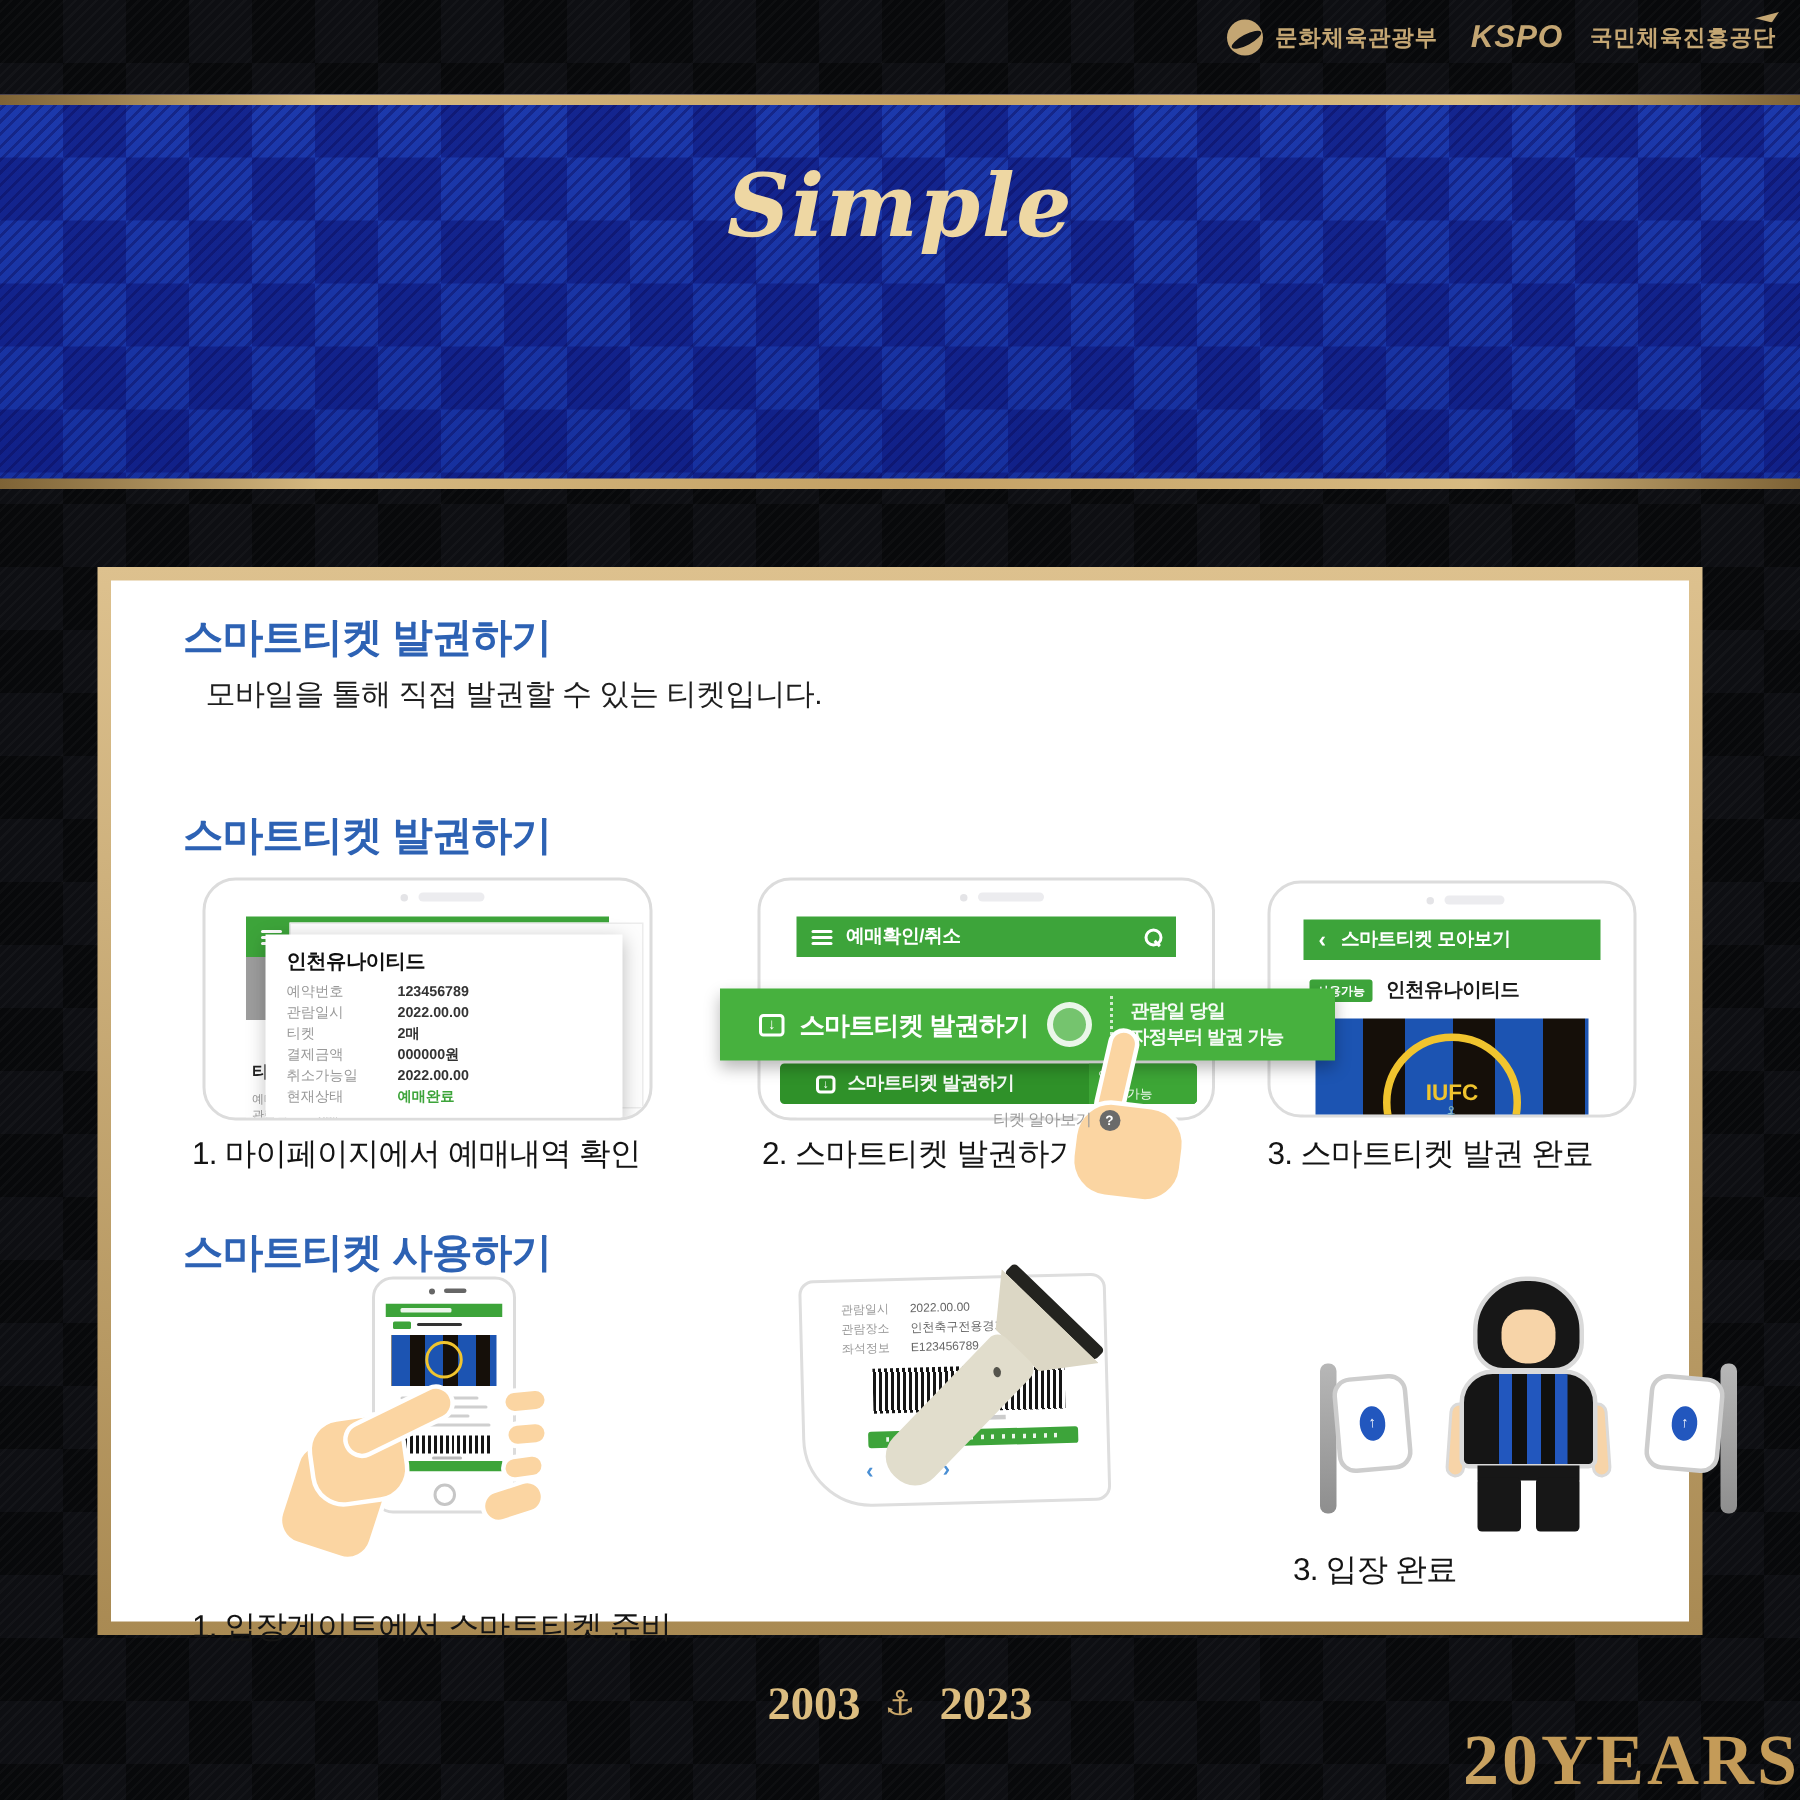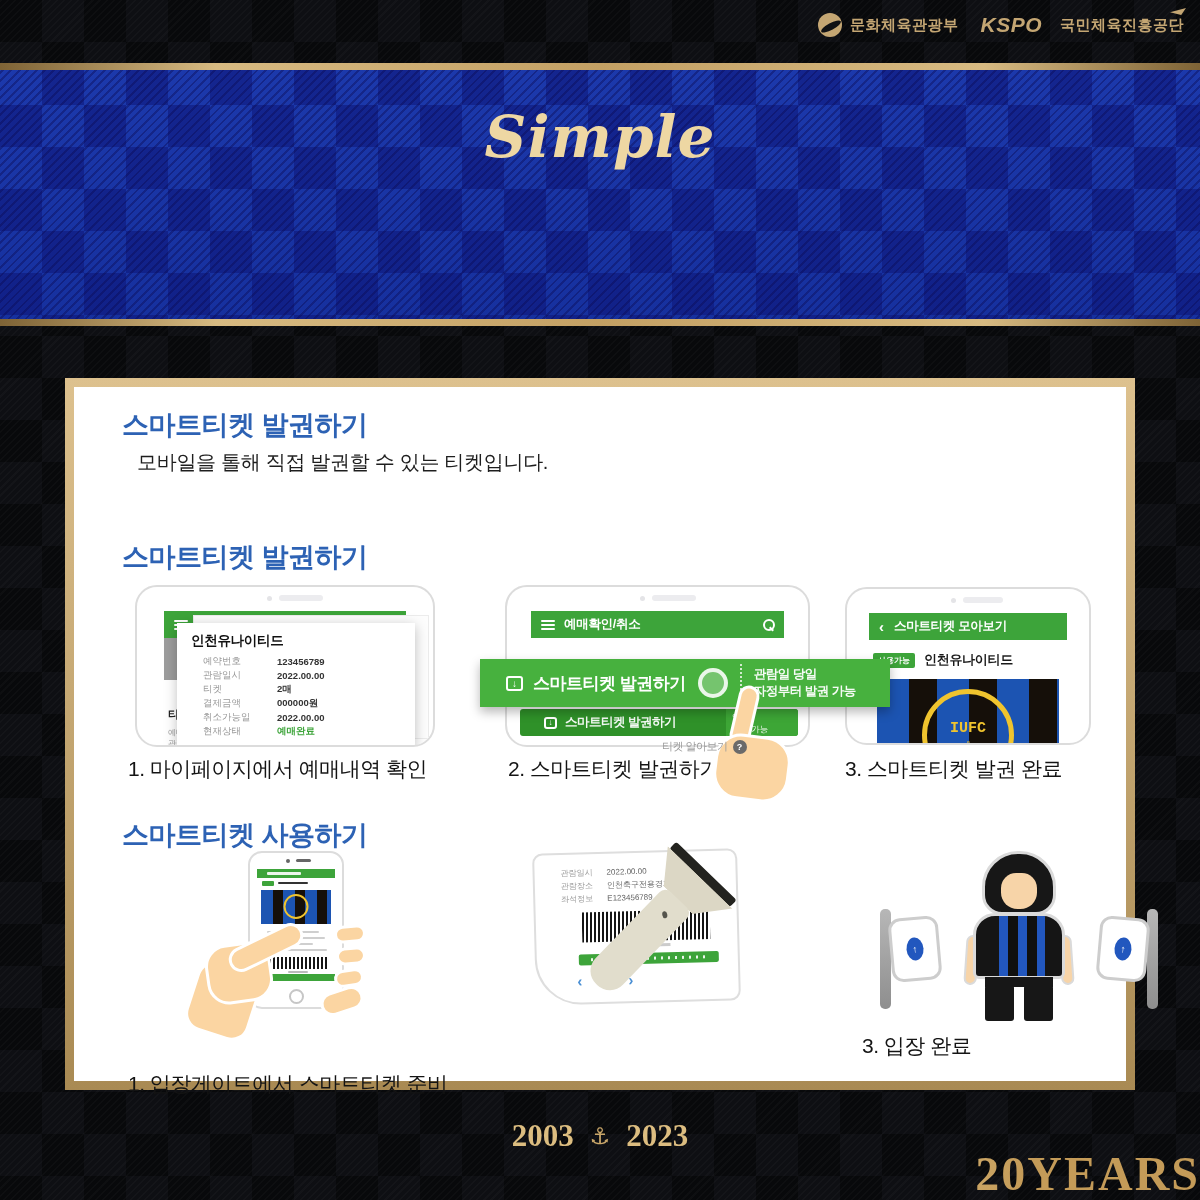--- a/index.html
+++ b/index.html
@@ -60,21 +60,21 @@
 
   
   .p1-screen { position:absolute; left:27px; right:27px; top:24px; bottom:0; background:#fff; }
   .p1-photo { position:absolute; left:0; top:27px; width:54px; height:42px; background:#9d9d9d; }
   .p1-frag { position:absolute; color:#9a9a9a; font-size:8px; }
   .p1-frag.b { color:#222; font-weight:700; font-size:11px; }
   .p1-sheet { position:absolute; left:56px; top:28px; width:236px; height:124px; background:#fdfdfd; border:1px solid #ececec; }
   .p1-pop { position:absolute; left:40px; top:36px; width:238px; height:126px; background:#fff;
     box-shadow:0 3px 12px rgba(0,0,0,0.25); padding:9px 14px; }
   .p1-team { font-size:13.5px; font-weight:800; color:#111; letter-spacing:-0.3px; }
-  .p1-row { display:flex; height:14px; align-items:center;margin-left:12px; }
+  .p1-row { display:flex; height:14px; align-items:center; }
   .p1-row .l { width:74px; color:#999; font-size:9.5px; }
   .p1-row .v { color:#333; font-size:9.5px; font-weight:700; }
   .p1-row .v.g { color:#3da43a; }
 
   
   .p2-banner { position:absolute; left:406px; top:272px; width:410px; height:48px; background:#47b13e;
     box-shadow:0 5px 10px rgba(0,0,0,0.28); display:flex; align-items:center; z-index:5; }
   .dlicon { width:17px; height:15px; border:2px solid #fff; border-radius:3px; color:#fff; font-size:10px; line-height:11px; text-align:center; font-weight:700; }
   .dlicon.sm { width:13px; height:12px; font-size:8px; line-height:8px; }
   .p2-label { color:#fff; font-size:17px; font-weight:800; letter-spacing:-0.5px; }
@@ -90,21 +90,21 @@
   .p2-help { position:absolute; left:588px; top:352px; display:flex; align-items:center; gap:5px; z-index:6; }
   .p2-help .htxt { color:#9b9b9b; font-size:11px; letter-spacing:-0.5px; }
   .qcirc { width:14px; height:14px; border-radius:50%; background:#6a6a6a; color:#fff; font-size:9px; font-weight:700;
     display:flex; align-items:center; justify-content:center; }
 
   
   .p3-screen { position:absolute; left:22px; right:22px; top:24px; bottom:0; background:#fff; }
   .p3-back { color:#fff; font-size:15px; font-weight:800; }
   .p3-badge { background:#3da43a; color:#fff; font-size:8px; font-weight:700; padding:2px 5px; border-radius:2px; }
   .p3-team { font-size:13px; font-weight:800; color:#1a1a1a; letter-spacing:-0.3px; }
-  .ticket-stripes { background:repeating-linear-gradient(90deg,#1c54b2 0 32px,#150f09 32px 60px);font-family:Liberation Mono, monospace; }
+  .ticket-stripes { background:repeating-linear-gradient(90deg,#1c54b2 0 32px,#150f09 32px 60px); }
   .crest { position:absolute; border:5px solid #f0c42e; border-radius:50%; text-align:center; }
   .crest .nm { color:#f0c42e; font-weight:800; }
   .crest .an { color:#f0c42e; }
 
   
   .mini-screen { position:absolute; left:7px; right:7px; top:16px; height:112px; background:#fff; overflow:hidden; }
   .mini-bar { position:absolute; left:0; right:0; height:9px; background:#3da43a; }
   .mini-dash { position:absolute; background:#cfcfcf; height:2px; border-radius:1px; }
   .mini-stripes { position:absolute; background:repeating-linear-gradient(90deg,#1c54b2 0 12px,#150f09 12px 22px); }
   .barcode { background:repeating-linear-gradient(90deg,#151515 0 2px,#fff 2px 4px); }

